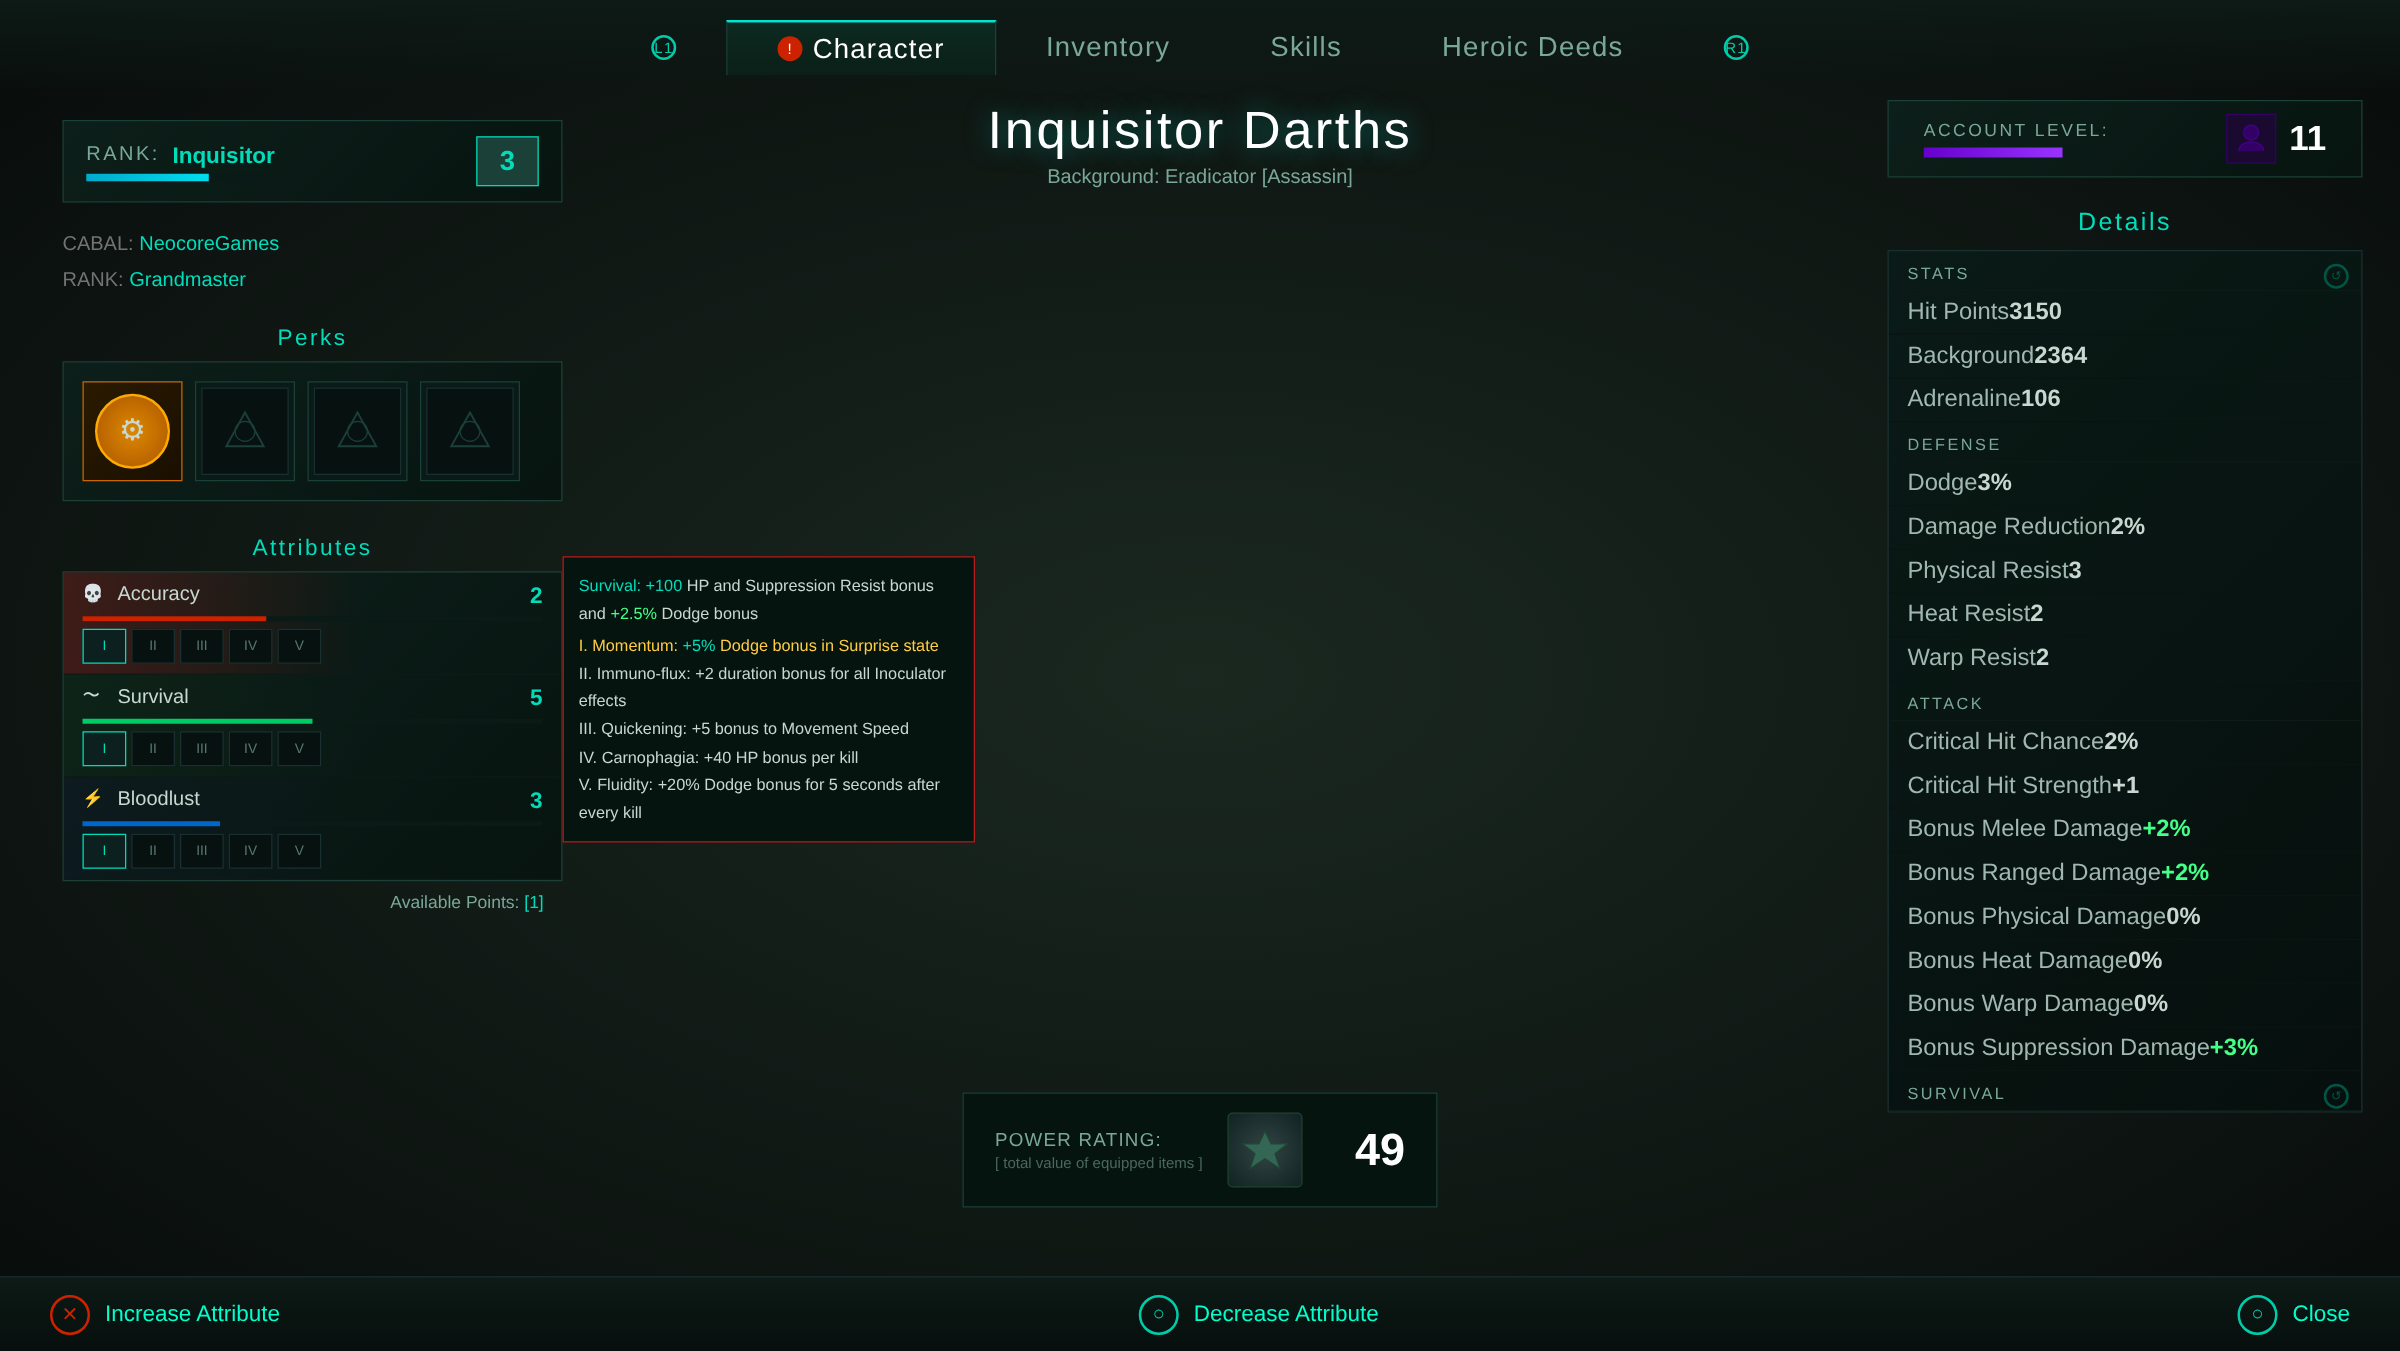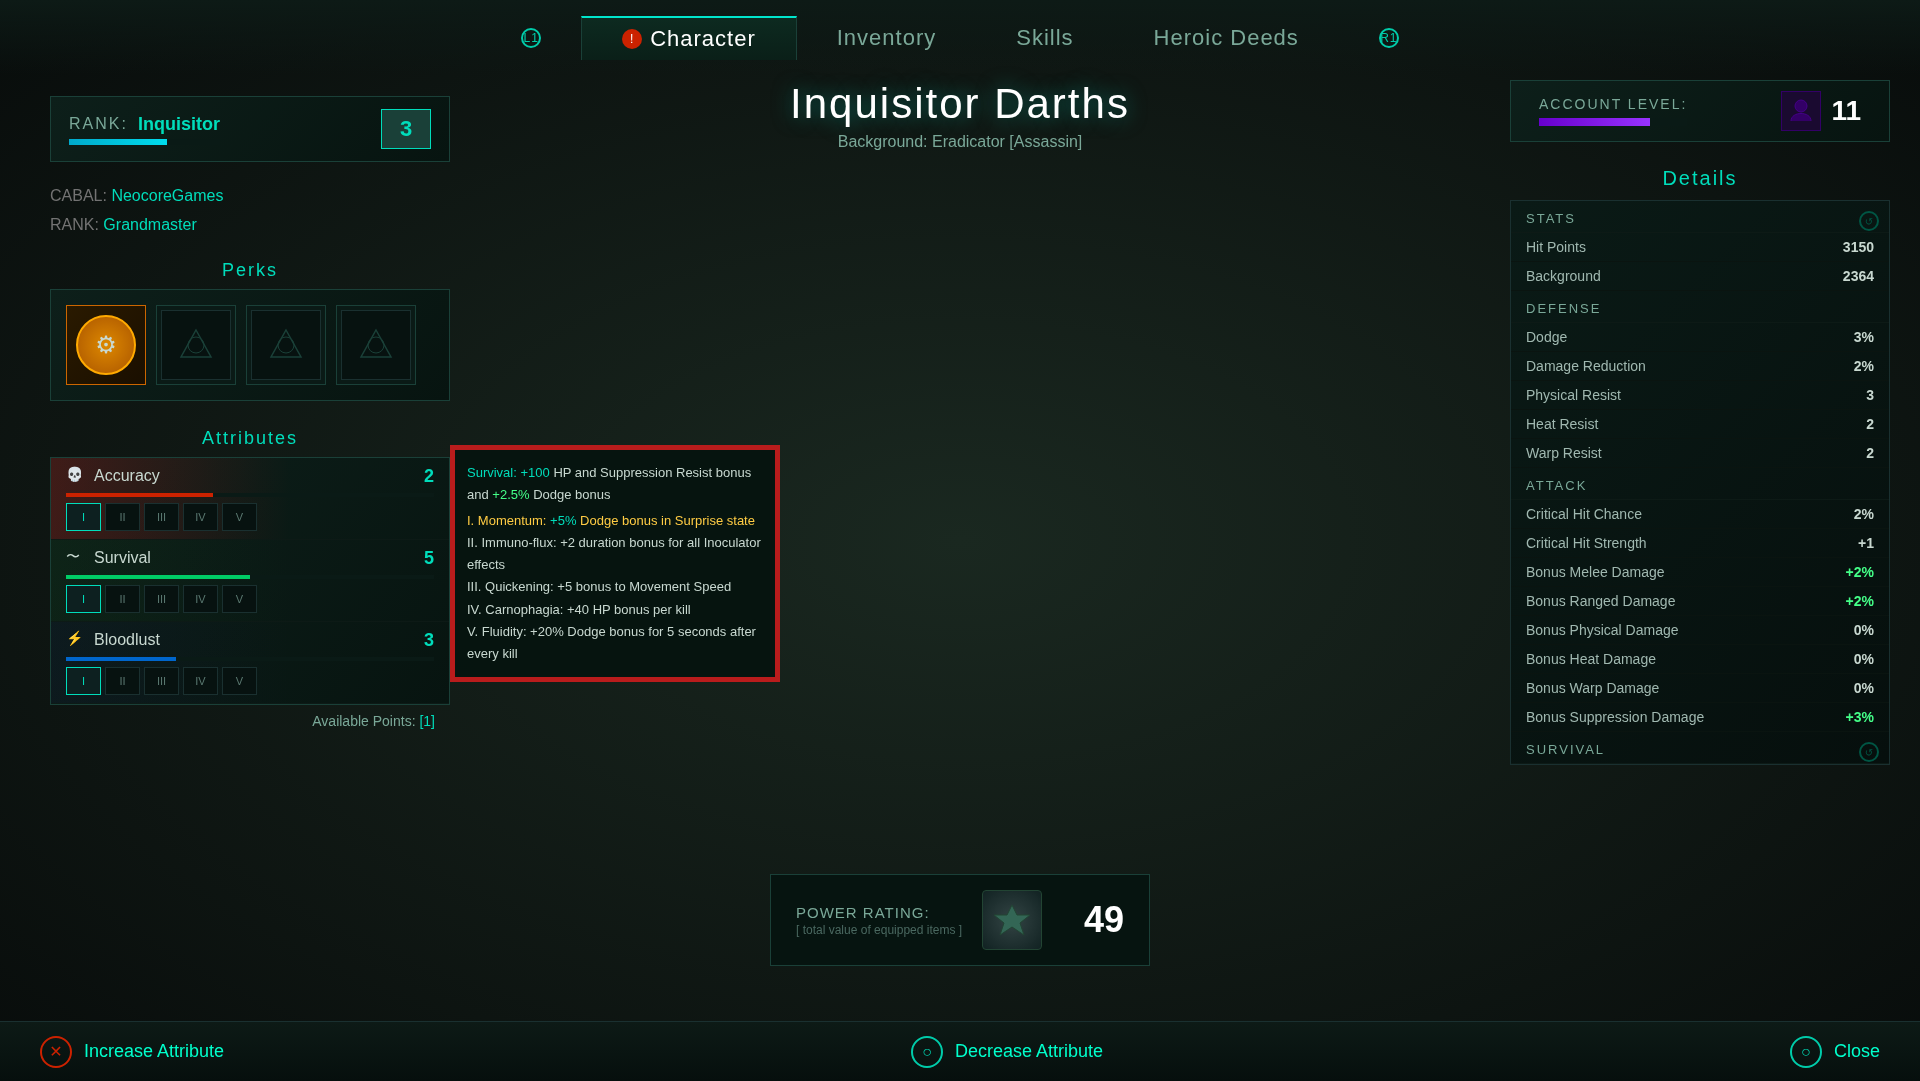--- a/index.html
+++ b/index.html
@@ -316,21 +316,21 @@
       margin-bottom: 20px;
     }
 
     
     .tooltip-box {
       position: absolute;
       top: 370px;
       left: 0;
       width: 320px;
       background: rgba(5, 20, 15, 0.95);
-      border: 5px solid #b91c1c;
+      border: 1px solid #b91c1c;
       padding: 12px;
       text-align: left;
       font-size: 13px;
       line-height: 1.7;
       color: #c8d8d0;
       z-index: 20;
     }
 
     
     .power-rating-box {
@@ -425,25 +425,24 @@
     .stats-section-header {
       padding: 10px 15px 6px;
       font-size: 13px;
       color: #7aa898;
       letter-spacing: 2px;
       border-bottom: 1px solid #0d1a16;
     }
 
     .stat-row {
       display: flex;
-      justify-content: space-between;
       align-items: center;
       padding: 6px 15px;
       border-bottom: 1px solid #0a1410;
-      font-size: 14px;
+      font-size: 19px;
     }
 
     .stat-name { color: #a0b8b0; }
     .stat-value { color: #c8d8d0; font-weight: bold; }
     .stat-value.green { color: #44ff88; }
 
     
     .bottom-bar {
       position: absolute;
       bottom: 0;
@@ -718,20 +717,24 @@
       <div class="refresh-icon">↺</div>
     </div>
     <div class="stat-row">
       <span class="stat-name">Hit Points</span>
       <span class="stat-value">3150</span>
     </div>
     <div class="stat-row">
       <span class="stat-name">Background</span>
       <span class="stat-value">2364</span>
     </div>
+    <div class="stat-row">
+      <span class="stat-name">Adrenaline</span>
+      <span class="stat-value">106</span>
+    </div>
 
     <div class="stats-section-header">DEFENSE</div>
     <div class="stat-row">
       <span class="stat-name">Dodge</span>
       <span class="stat-value">3%</span>
     </div>
     <div class="stat-row">
       <span class="stat-name">Damage Reduction</span>
       <span class="stat-value">2%</span>
     </div>

